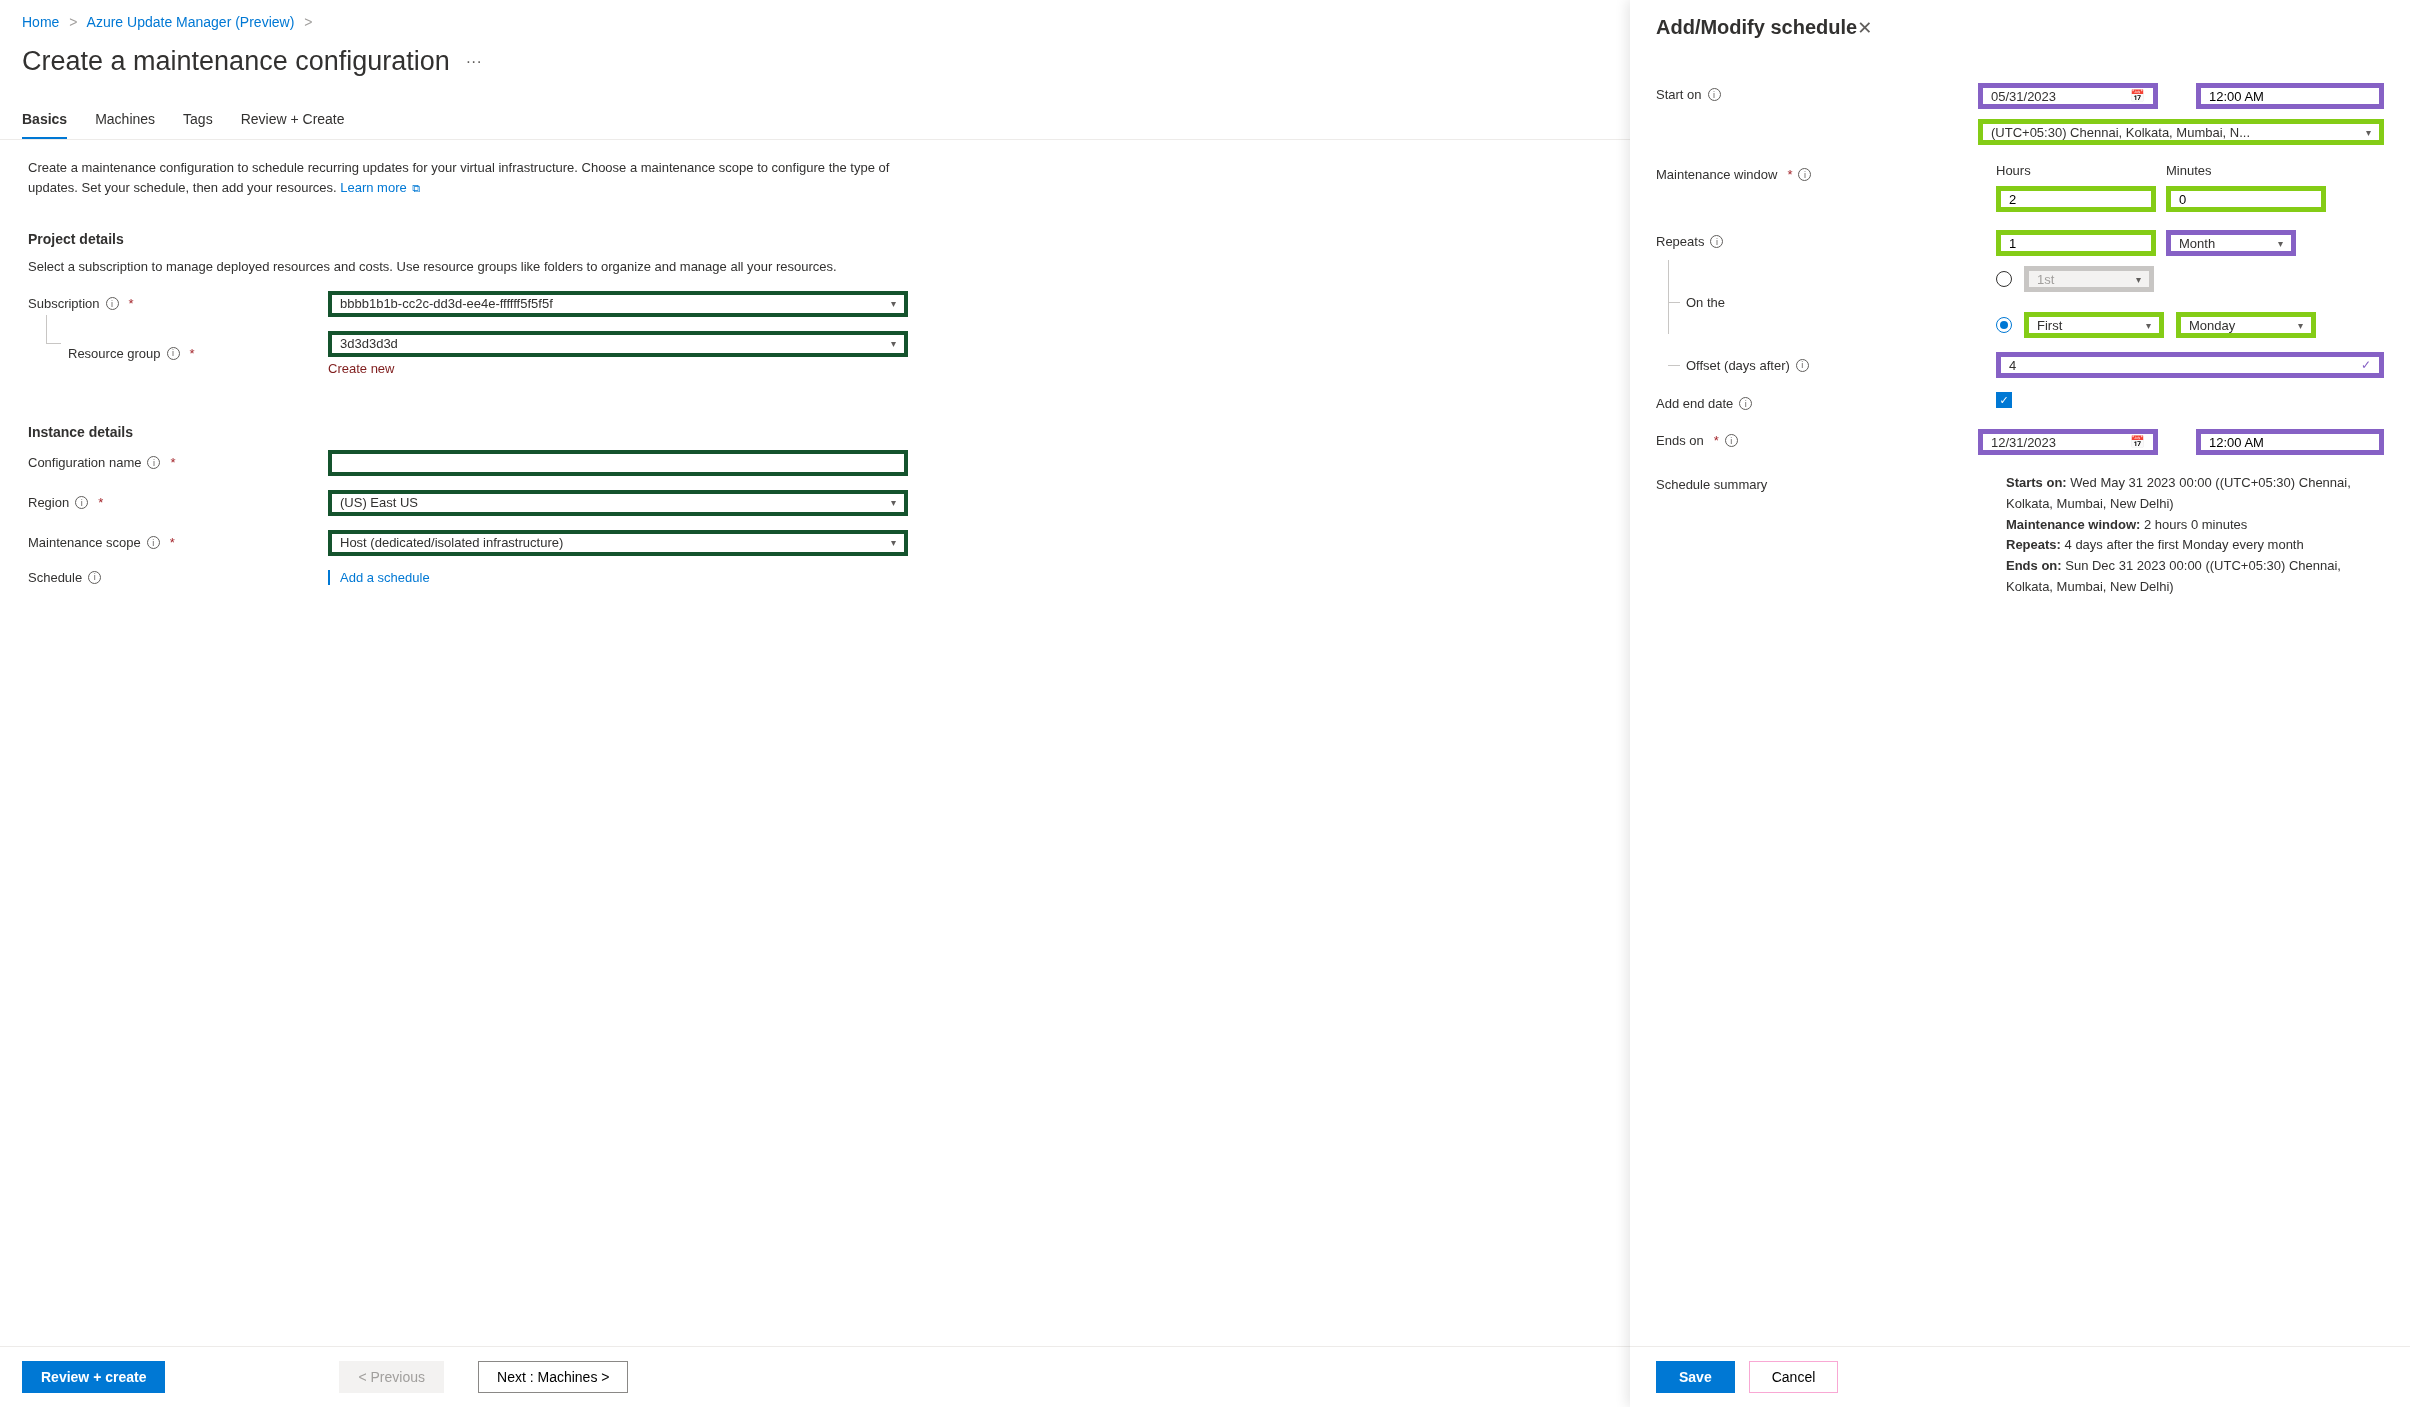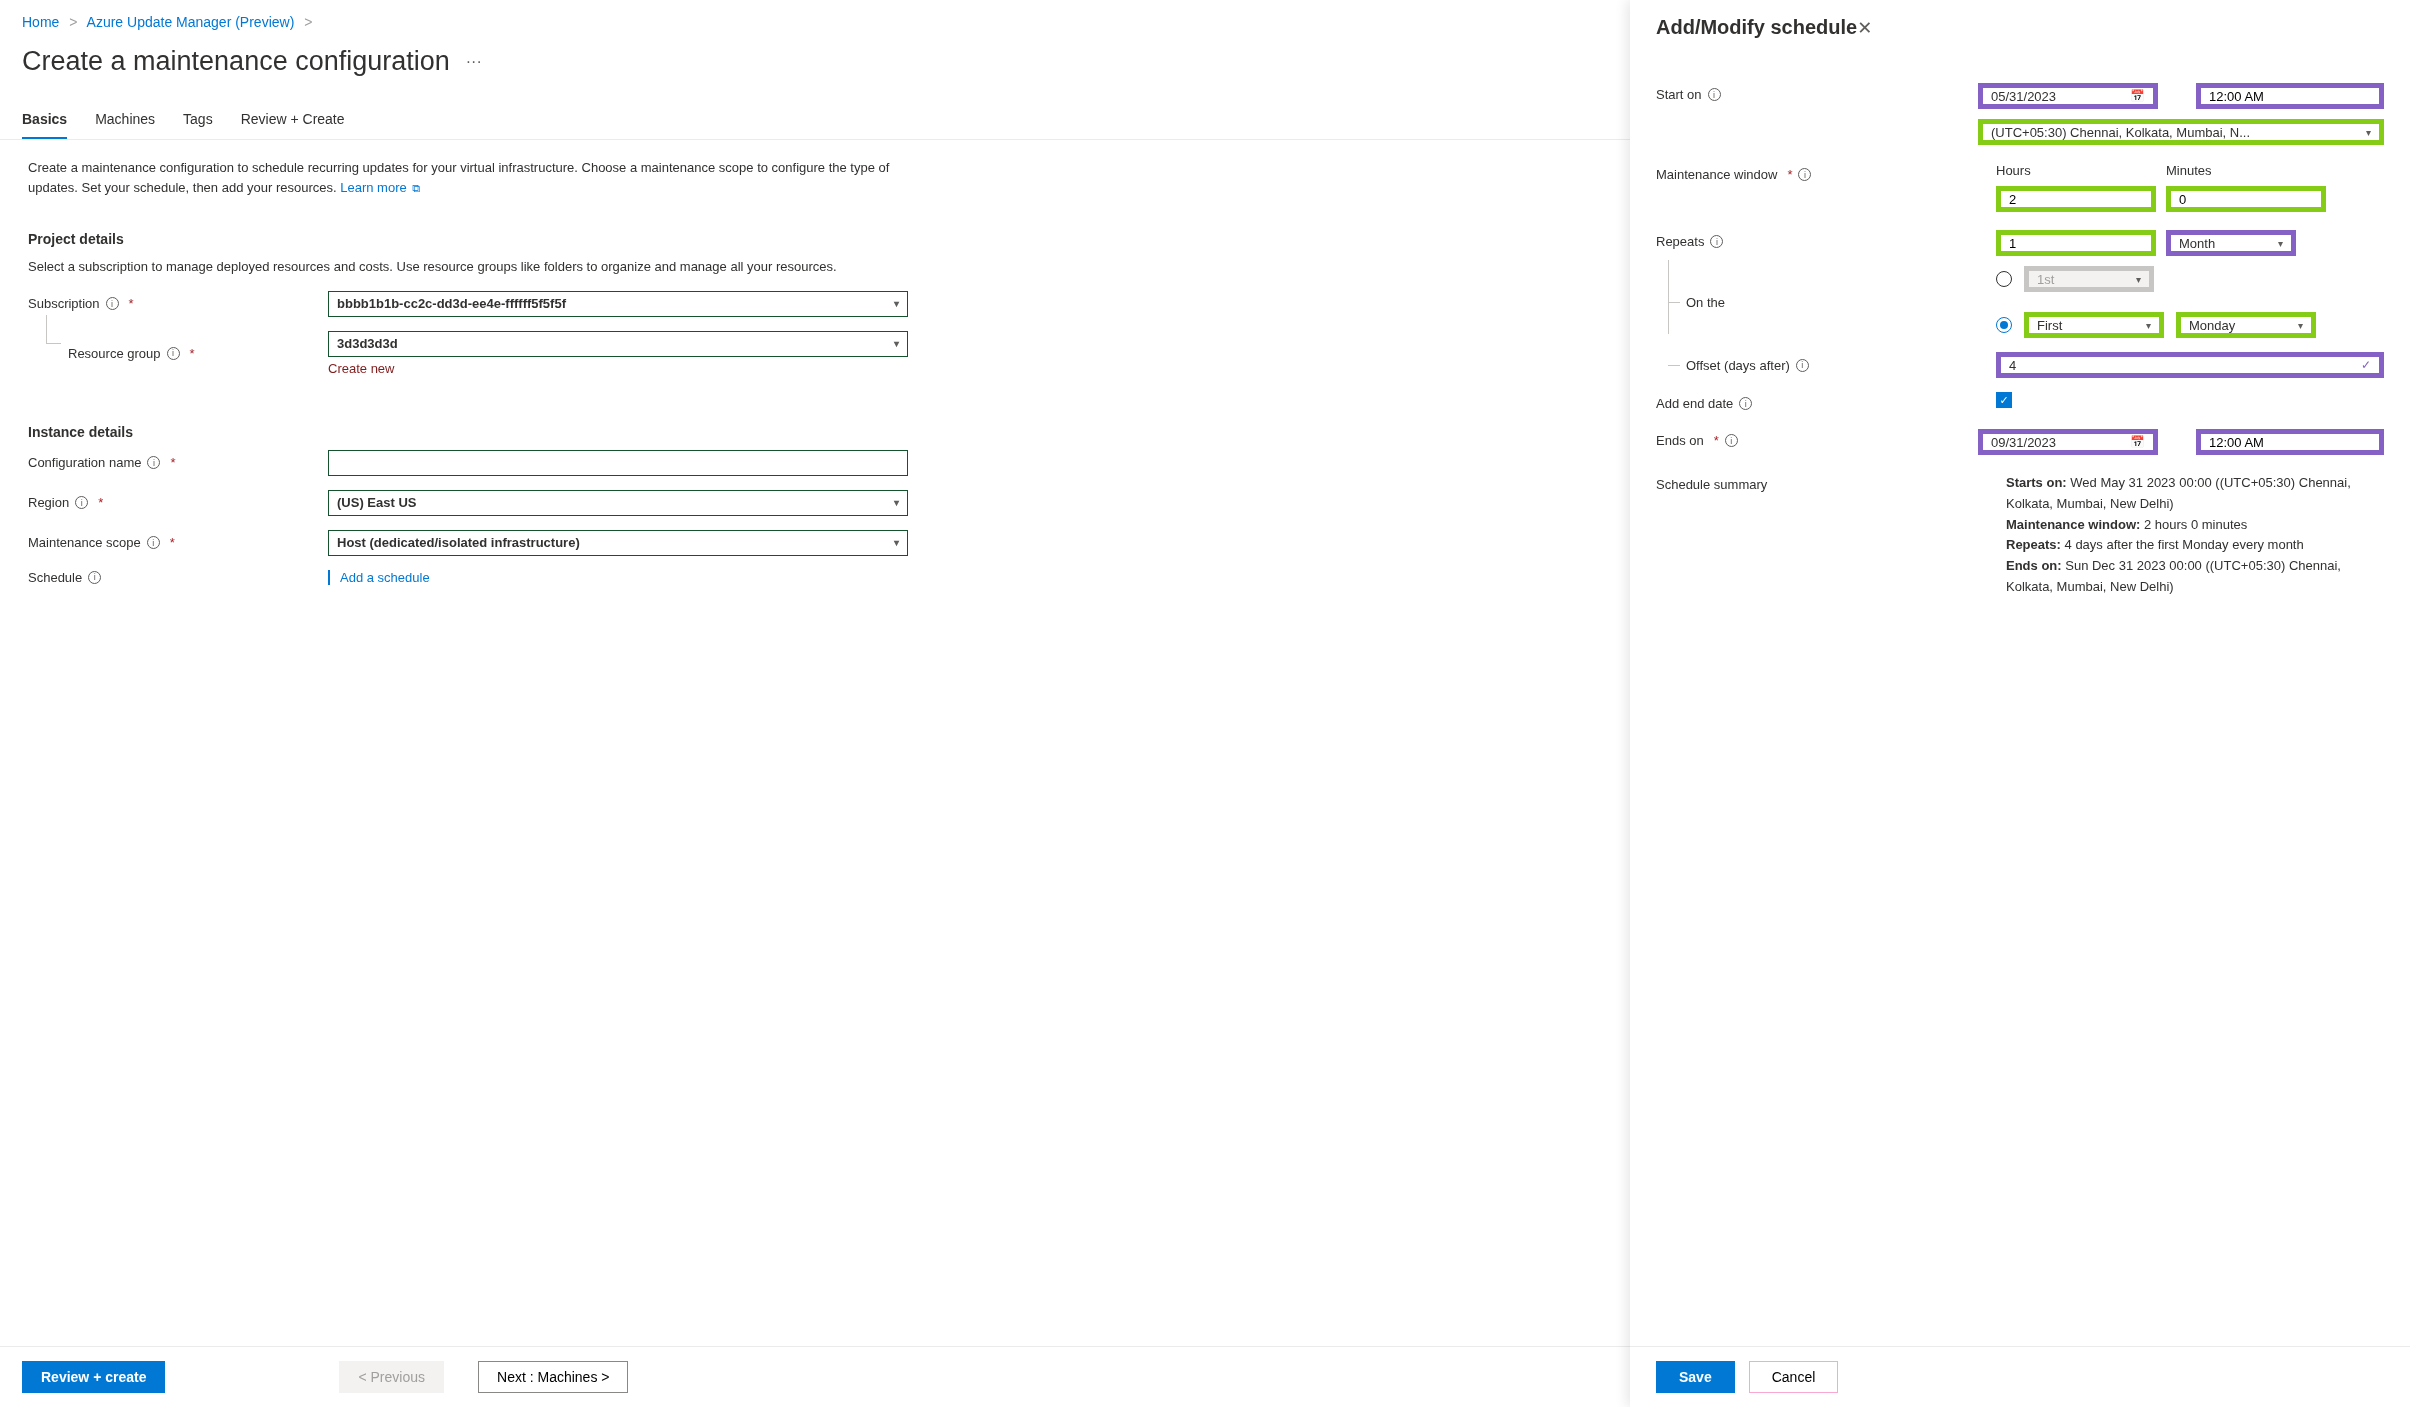--- a/index.html
+++ b/index.html
@@ -31,21 +31,21 @@
     .section-desc { max-width: 920px; line-height: 1.5; margin-bottom: 14px; color: #323130; }
 
     
     .form-row { display: flex; align-items: center; margin-bottom: 14px; }
     .form-row.indented { margin-left: 40px; position: relative; }
     .form-row.indented::before { content: ""; position: absolute; left: -22px; top: -16px; width: 14px; height: 28px; border-left: 1px solid #c8c6c4; border-bottom: 1px solid #c8c6c4; }
     .form-label { width: 300px; display: flex; align-items: center; gap: 6px; color: #323130; }
     .form-label.indented-label { width: 260px; }
     .info-icon { width: 13px; height: 13px; border: 1px solid #605e5c; border-radius: 50%; display: inline-flex; align-items: center; justify-content: center; font-size: 9px; color: #605e5c; cursor: help; flex-shrink: 0; }
     .req { color: #a4262c; margin-left: 4px; }
-    .select-box, .text-input { width: 580px; height: 26px; border: 1px solid #14532d; padding: 0 8px; background: #fff; display: flex; align-items: center; justify-content: space-between; position: relative; font-weight: bold; }
+    .select-box, .text-input { width: 580px; height: 26px; border: 4px solid #14532d; padding: 0 8px; background: #fff; display: flex; align-items: center; justify-content: space-between; position: relative; }
     .select-box .chev { font-size: 10px; color: #605e5c; }
     .create-new { color: #7f1d1d; font-size: 13px; margin-top: 4px; cursor: pointer; display: block; }
     .add-sched-wrap { border-left: 2px solid #0078d4; padding-left: 10px; }
     .add-schedule { color: #0078d4; cursor: pointer; }
 
     
     .footer { position: absolute; bottom: 0; left: 0; right: 780px; border-top: 1px solid #edebe9; padding: 14px 22px; display: flex; gap: 14px; align-items: center; }
     .btn { height: 32px; padding: 0 18px; border: 1px solid #8a8886; background: #fff; cursor: pointer; font-size: 14px; }
     .btn.primary { background: #0078d4; color: #fff; border-color: #0078d4; font-weight: 600; }
     .btn.disabled { background: #f3f2f1; color: #a19f9d; border-color: #f3f2f1; cursor: default; margin-left: 160px; }
@@ -324,21 +324,21 @@
 
   <div class="p-row">
     <div class="p-label">
       <span>Ends on</span>
       <span class="req">*</span>
       <span class="info-icon">i</span>
     </div>
     <div class="p-fields">
       <div class="p-inline">
         <div class="p-input date highlight" style="display:flex;justify-content:space-between;align-items:center;">
-          <span>09/31/2023</span>
+          <span>12/31/2023</span>
           <span class="date-icon">📅</span>
         </div>
         <input class="p-input time highlight" value="12:00 AM" style="">
       </div>
     </div>
   </div>
 
   <div class="p-row">
     <div class="p-label">
       <span>Schedule summary</span>

